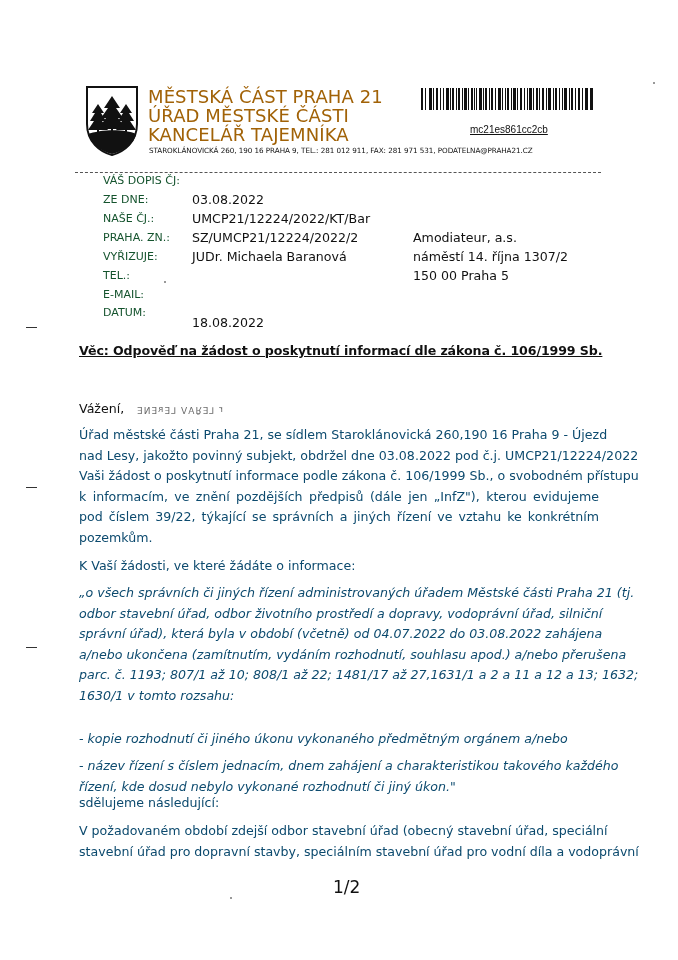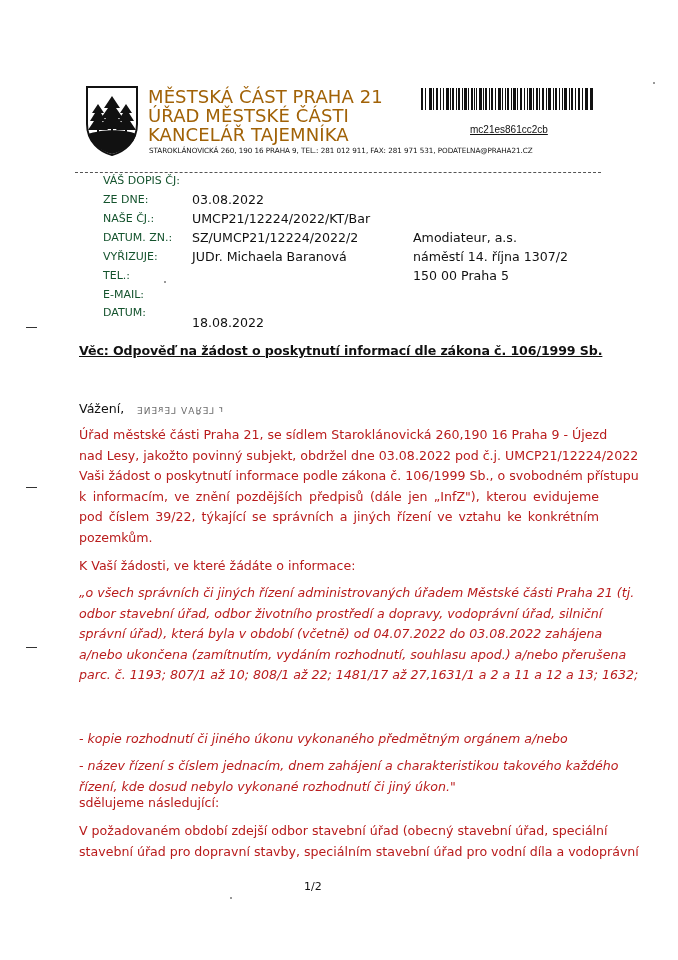--- a/index.html
+++ b/index.html
@@ -125,34 +125,34 @@
       transform: scaleY(-1);
       opacity: 0.8;
     }
     .para {
       position: absolute;
       left: 79px;
       width: 520px;
       font-size: 12.6px;
       line-height: 20.5px;
       text-align: justify;
-      color: #b91c1c;
+      color: #0c4a6e;
     }
     .para.italic { font-style: italic; }
     .line {
       display: block;
       white-space: nowrap;
       text-align-last: justify;
       text-align: justify;
     }
     .line.last { text-align-last: left; }
     .page-num {
       position: absolute;
-      left: 304px; top: 879px;
-      font-size: 11px;
+      left: 333px; top: 879px;
+      font-size: 17px;
       line-height: 16px;
       color: #111;
     }
     .margin-mark {
       position: absolute;
       left: 26px;
       width: 11px; height: 0;
       border-top: 1.5px solid #333;
     }
     .speck {
@@ -243,21 +243,21 @@
       <rect x="169" y="0" width="3" height="22"></rect>
     </g>
   </svg>
   <div class="barcode-text">mc21es861cc2cb</div>
 
   <div class="separator"></div>
 
   <div class="ref-row" style="top:173px">VÁŠ DOPIS ČJ:</div>
   <div class="ref-row" style="top:192px">ZE DNE:</div>
   <div class="ref-row" style="top:211px">NAŠE ČJ.:</div>
-  <div class="ref-row" style="top:230px">DATUM. ZN.:</div>
+  <div class="ref-row" style="top:230px">PRAHA. ZN.:</div>
   <div class="ref-row" style="top:249px">VYŘIZUJE:</div>
   <div class="ref-row" style="top:268px">TEL.:</div>
   <div class="ref-row" style="top:287px">E-MAIL:</div>
   <div class="ref-row" style="top:305px">DATUM:</div>
 
   <div class="ref-value" style="top:192px">03.08.2022</div>
   <div class="ref-value" style="top:211px">UMCP21/12224/2022/KT/Bar</div>
   <div class="ref-value" style="top:230px">SZ/UMCP21/12224/2022/2</div>
   <div class="ref-value" style="top:249px">JUDr. Michaela Baranová</div>
   <div class="ref-value" style="top:315px">18.08.2022</div>
@@ -283,20 +283,21 @@
   <div class="para" style="top:556px">
     <span class="line last">K Vaší žádosti, ve které žádáte o informace:</span>
   </div>
 
   <div class="para italic" style="top:583px">
     <span class="line">„o všech správních či jiných řízení administrovaných úřadem Městské části Praha 21 (tj.</span>
     <span class="line">odbor stavební úřad, odbor životního prostředí a dopravy, vodoprávní úřad, silniční</span>
     <span class="line">správní úřad), která byla v období (včetně) od 04.07.2022 do 03.08.2022 zahájena</span>
     <span class="line">a/nebo ukončena (zamítnutím, vydáním rozhodnutí, souhlasu apod.) a/nebo přerušena</span>
     <span class="line">parc. č. 1193; 807/1 až 10; 808/1 až 22; 1481/17 až 27,1631/1 a 2 a 11 a 12 a 13; 1632;</span>
+    <span class="line last">1630/1 v tomto rozsahu:</span>
   </div>
 
   <div class="para italic" style="top:729px">
     <span class="line last">- kopie rozhodnutí či jiného úkonu vykonaného předmětným orgánem a/nebo</span>
   </div>
   <div class="para italic" style="top:756px">
     <span class="line">- název řízení s číslem jednacím, dnem zahájení a charakteristikou takového každého</span>
     <span class="line last">řízení, kde dosud nebylo vykonané rozhodnutí či jiný úkon."</span>
   </div>
 

